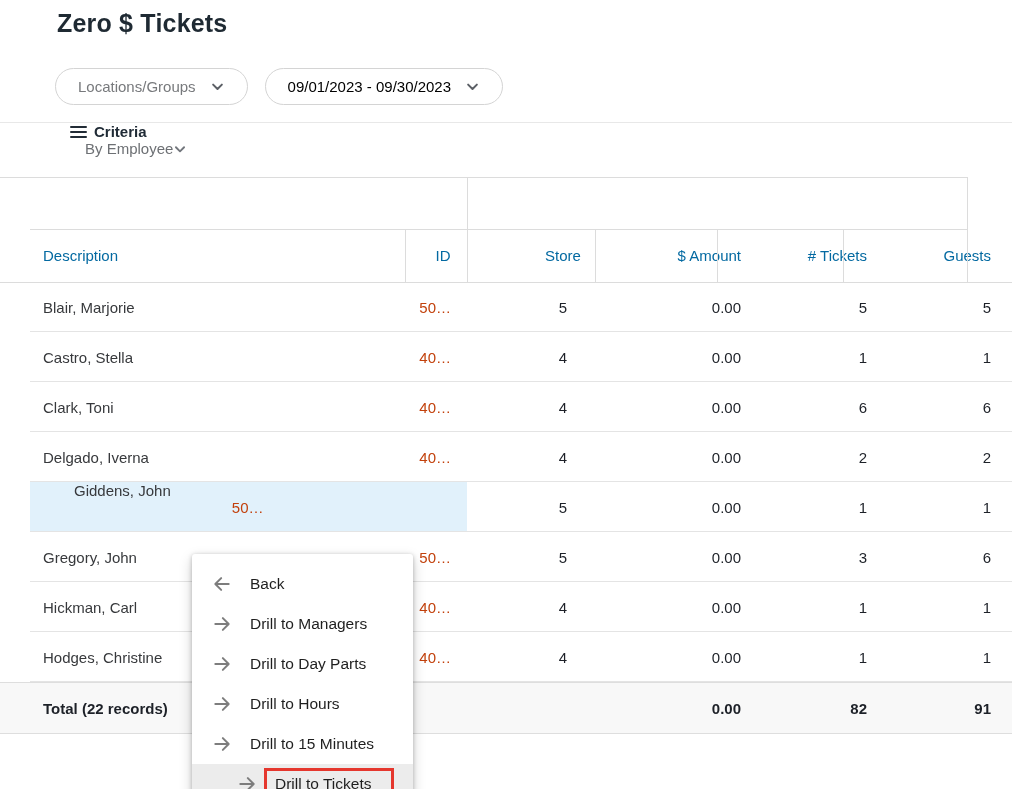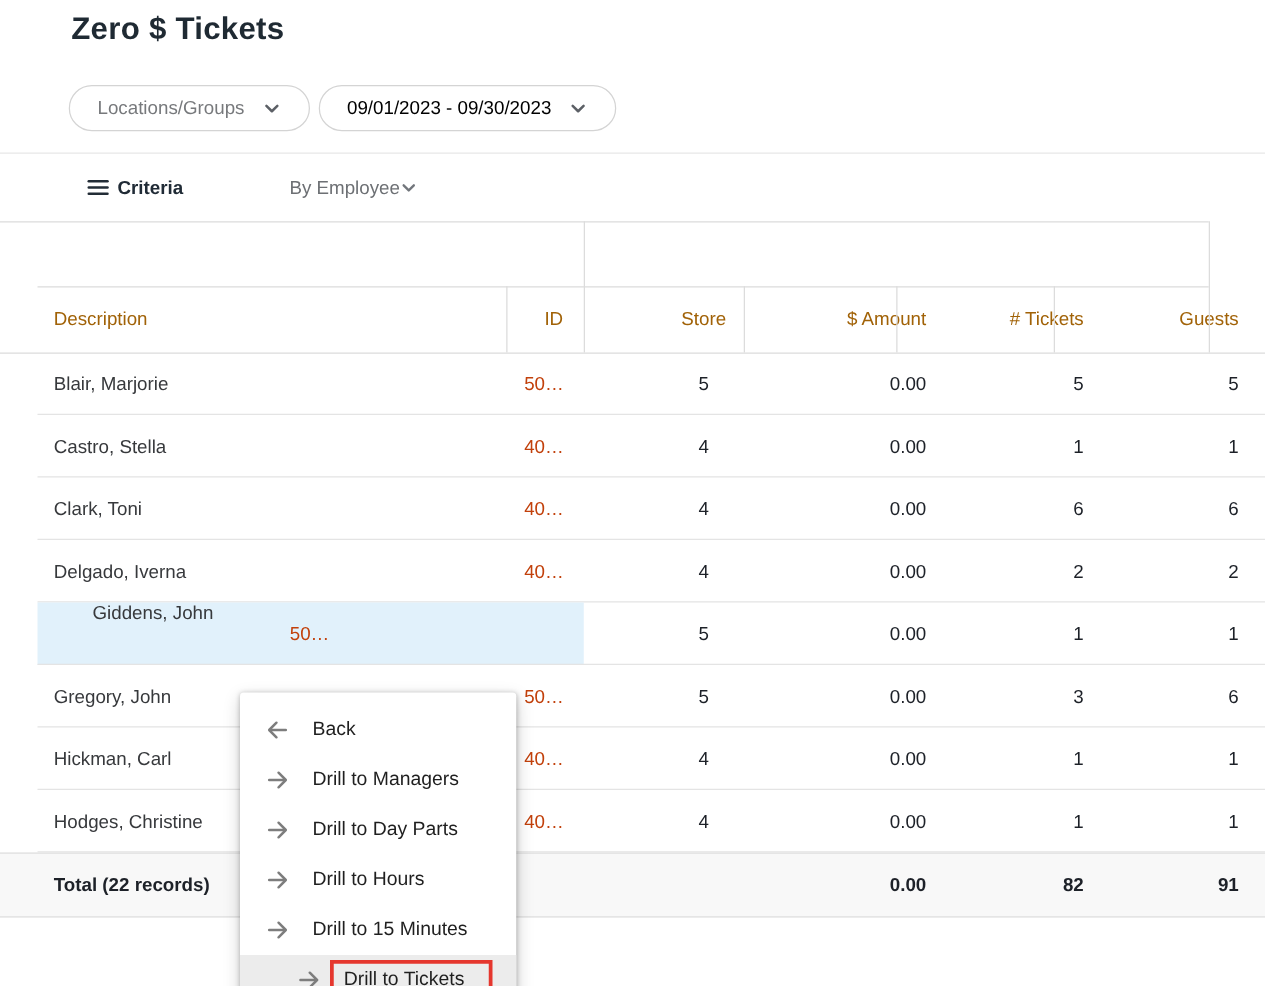--- a/index.html
+++ b/index.html
@@ -13,31 +13,31 @@
   }
   *{box-sizing:border-box;margin:0;padding:0;}
   html,body{width:1012px;height:789px;overflow:hidden;background:#fff;
     font-family:"Liberation Sans","DejaVu Sans",sans-serif;}
   .app{position:relative;width:1012px;height:789px;background:#fff;}
 
   
   .page-header{height:115px;border-bottom:1px solid #e8e8e8;}
   .page-title{margin:8px 0 0 57px;font-size:25px;line-height:30px;font-weight:700;
     color:var(--title-color);letter-spacing:.2px;}
-  .filter-row{display:flex;gap:7px;margin:30px 0 0 55px;}
+  .filter-row{display:flex;gap:17px;margin:30px 0 0 55px;}
   .pill{display:flex;align-items:center;justify-content:center;gap:14px;height:37px;
     padding:0 22px;border:1px solid #d4d4d4;border-radius:20px;background:#fff;
     font-family:inherit;font-size:15px;cursor:pointer;}
   .pill-label{color:#77797c;}
   .pill-label.dark{color:#000000;}
   .chev{display:inline-flex;color:#5c6066;}
   .chev svg{display:block;}
 
   
-  .toolbar{height:54px;display:flex;align-items:center;}
+  .toolbar{height:54px;display:flex;align-items:flex-start;flex-direction:column;}
   .criteria{display:flex;align-items:center;gap:7px;margin-left:70px;cursor:pointer;}
   .filter-icon{display:inline-flex;flex-direction:column;gap:3px;width:17px;}
   .filter-icon i{display:block;height:2px;background:#222c36;border-radius:1px;}
   .criteria-label{font-size:15px;font-weight:700;color:#202b36;}
   .groupby{display:flex;align-items:center;margin-left:85px;cursor:pointer;
     font-size:15px;color:#6d7074;}
   .groupby .chev{color:#72767c;}
 
   
   .report{position:relative;width:1012px;border-top:0;}
@@ -46,21 +46,21 @@
   .vline.va{left:467px;height:105px;}
   .vline.vb{left:967px;height:105px;}
   .vline.h1{left:405px;top:52px;height:53px;}
   .vline.h2{left:595px;top:52px;height:53px;}
   .vline.h3{left:717px;top:52px;height:53px;}
   .vline.h4{left:843px;top:52px;height:53px;}
   .h-topline{position:absolute;left:30px;top:52px;width:937px;height:1px;background:var(--line-dark);}
   .h-bottomline{position:absolute;left:0;top:105px;width:1012px;height:1px;background:var(--line-dark);}
 
   .thead-band{height:52px;}
-  .thead{height:53px;display:flex;align-items:center;font-size:15px;color:#a16207;}
+  .thead{height:53px;display:flex;align-items:center;font-size:15px;color:#0369a1;}
   .c-gutter{width:30px;flex:none;}
   .c-desc{width:375px;flex:none;padding-left:13px;text-align:left;}
   .c-id{width:62px;flex:none;text-align:right;padding-right:16px;}
   .thead .c-id{text-align:center;padding-right:0;padding-left:14px;}
   .c-store{width:128px;flex:none;text-align:center;padding-right:16px;margin-left:40px;}
   .c-amount{width:122px;flex:none;text-align:right;padding-right:16px;}
   .c-tickets{width:126px;flex:none;text-align:right;padding-right:16px;}
   .c-guests{width:124px;flex:none;text-align:right;padding-right:16px;}
 
   .trow{position:relative;height:50px;display:flex;align-items:center;font-size:15px;}

